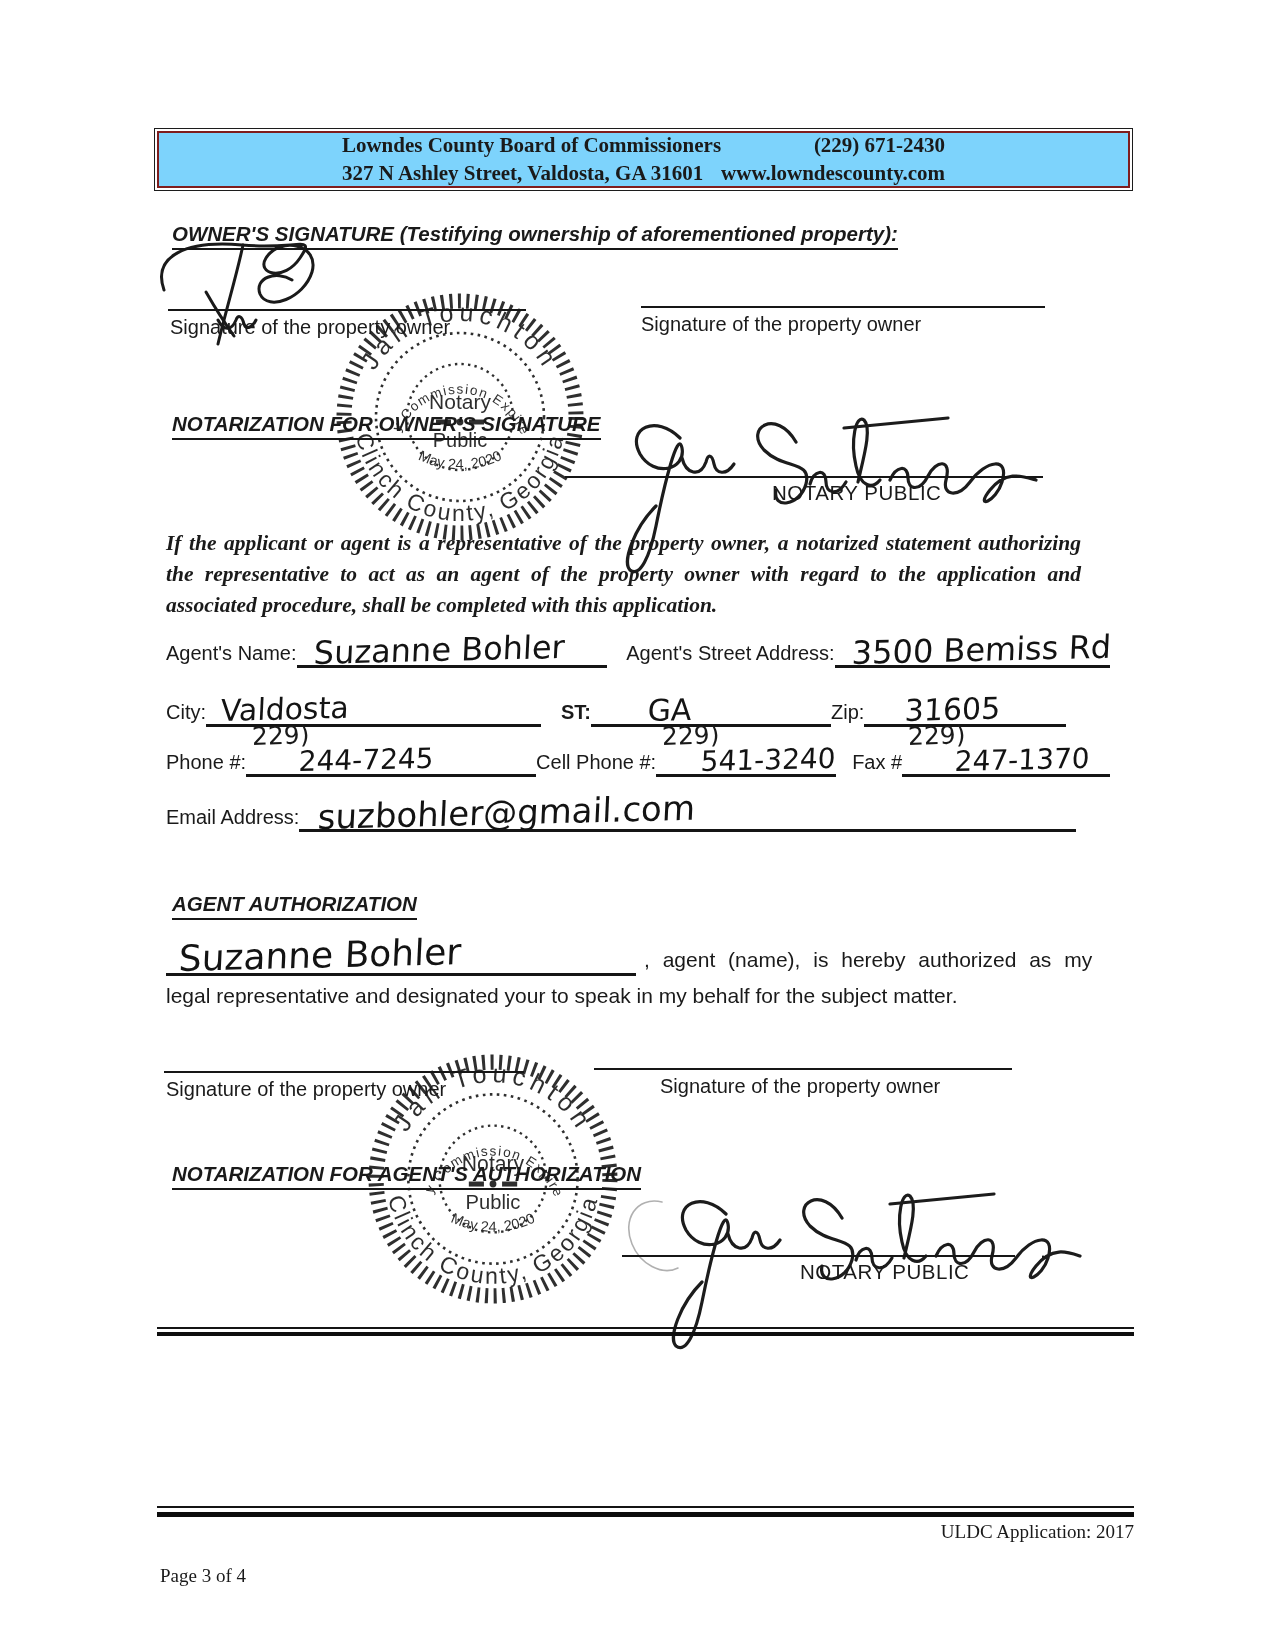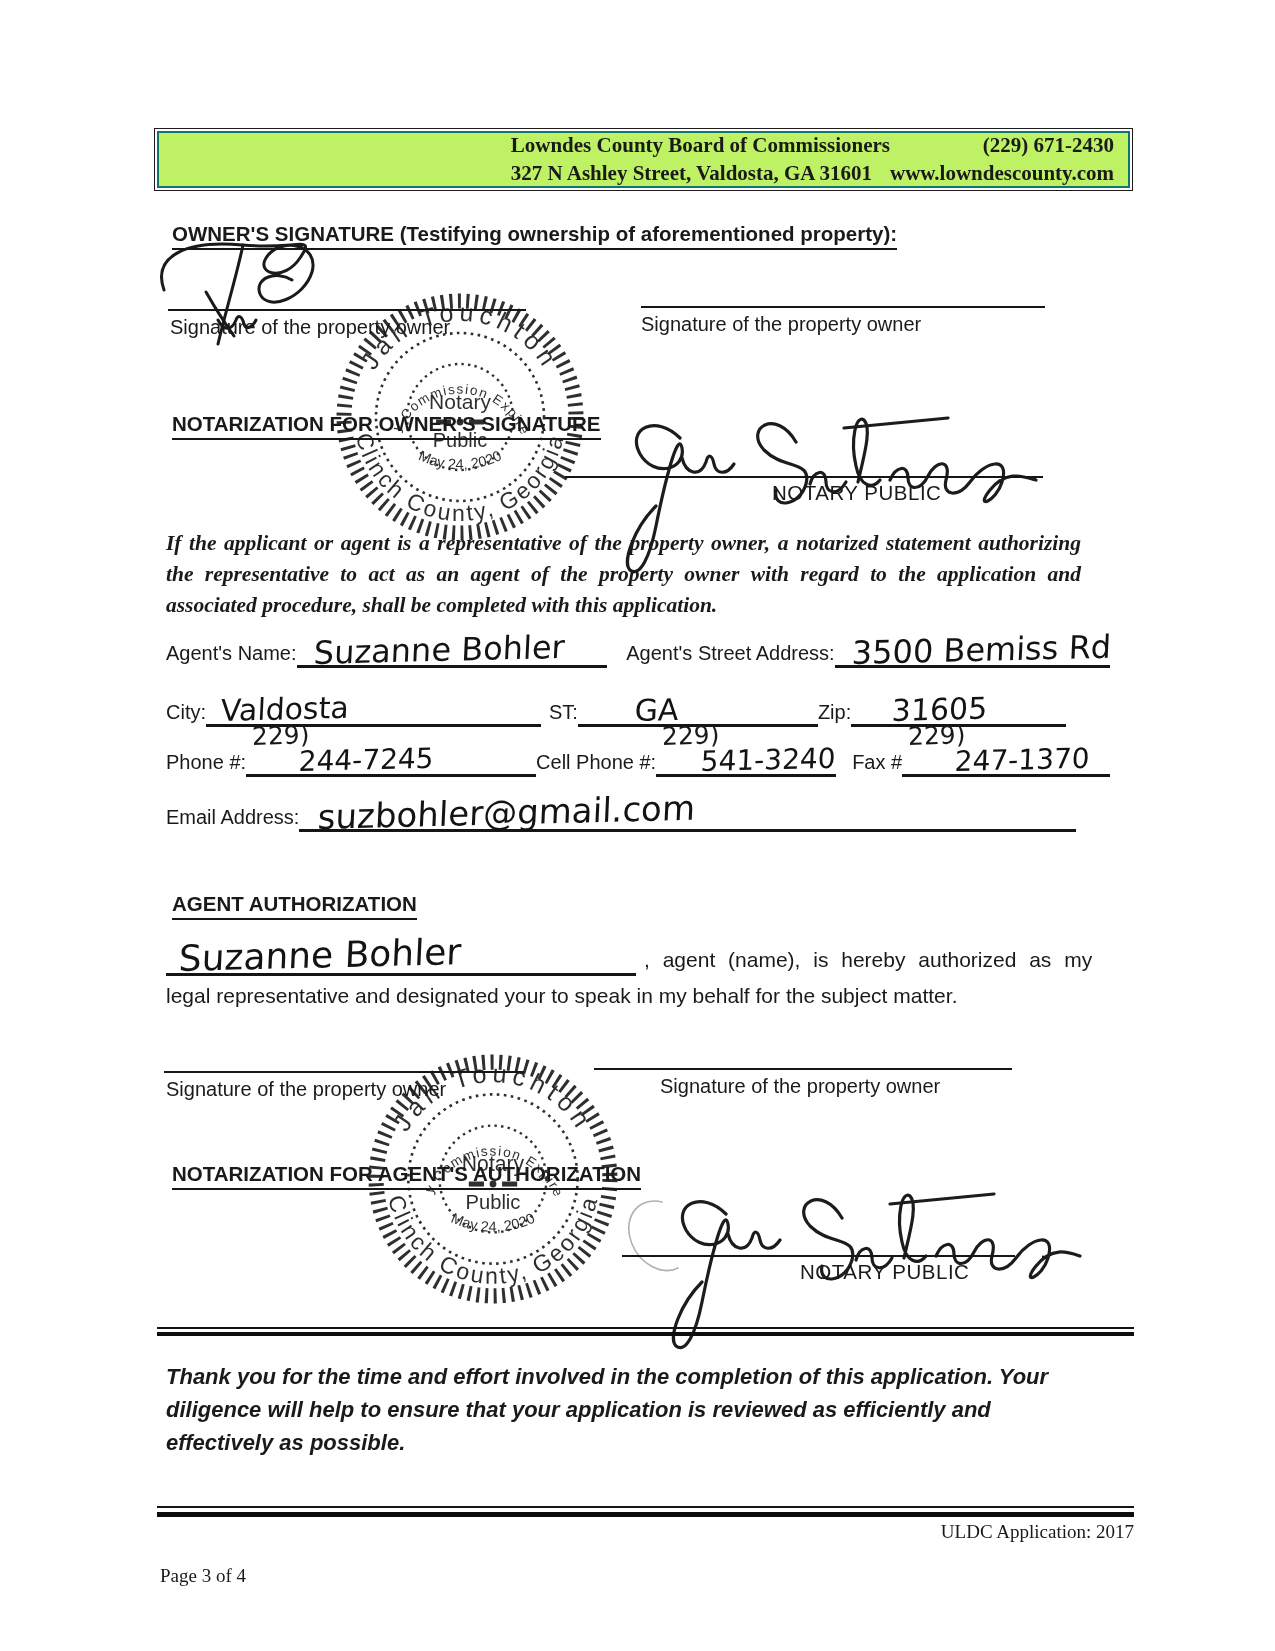--- a/index.html
+++ b/index.html
@@ -1,25 +1,25 @@
 <!DOCTYPE html>
 <html><head>
 <meta charset="utf-8">
 <style>
   html,body{margin:0;padding:0;background:#e8e8e8;}
   .page{position:relative;width:1275px;height:1651px;background:#ffffff;overflow:hidden;
         font-family:"Liberation Sans",sans-serif;color:#1a1a1a;}
   .abs{position:absolute;}
   
-  .hdr-box{left:157px;top:131px;width:973px;height:57px;border:2px solid #0f766e;outline:1px solid #1c1c1c;outline-offset:2px;
-           display:flex;justify-content:flex-end;align-items:center;padding:0 14px;box-sizing:border-box;background:#bef264;z-index:2;}
+  .hdr-box{left:157px;top:131px;width:973px;height:57px;border:2px solid #7f1d1d;outline:1px solid #1c1c1c;outline-offset:2px;
+           display:flex;justify-content:center;align-items:center;padding:0 14px;box-sizing:border-box;background:#7dd3fc;z-index:2;}
   .hdr-left,.hdr-right{font-family:"Liberation Serif",serif;font-weight:bold;font-size:21px;line-height:1.3;}
   .hdr-right{text-align:right;}
   
-  .h-ul{font-weight:bold;font-size:20.5px;z-index:3;}
+  .h-ul{font-weight:bold;font-size:20.5px;z-index:3;font-style:italic;}
   .h-ul span{border-bottom:2.5px solid #161616;padding-bottom:2px;display:inline-block;}
   
   .sigline{border-top:2px solid #161616;z-index:2;}
   .siglabel{font-size:20px;z-index:2;}
   
   .rep-note{font-family:"Liberation Serif",serif;font-style:italic;font-weight:bold;font-size:21.5px;
             line-height:1.45;text-align:justify;z-index:2;}
   .closing{font-style:italic;font-weight:bold;font-size:22px;line-height:1.5;z-index:2;}
   
   .frow{display:flex;align-items:flex-end;z-index:2;}
@@ -141,21 +141,21 @@
     <span class="blank" style="flex:1;">
       <span class="hw hw-32">3500 Bemiss Rd</span>
     </span>
   </div>
 
   <div class="abs frow" style="left:166px;top:681px;width:900px;height:46px;">
     <span class="flabel">City:</span>
     <span class="blank" style="width:335px;">
       <span class="hw hw-30">Valdosta</span>
     </span>
-    <span class="flabel" style="margin-left:8px;">ST:</span>
+    <span class="flabel" style="margin-left:20px;font-weight:bold;">ST:</span>
     <span class="blank" style="width:240px;">
       <span class="hw hw-30" style="margin-left:56px;">GA</span>
     </span>
     <span class="flabel" style="margin-left:0;">Zip:</span>
     <span class="blank" style="flex:1;">
       <span class="hw hw-30" style="margin-left:40px;">31605</span>
     </span>
   </div>
 
   <div class="abs frow" style="left:166px;top:731px;width:944px;height:46px;">
@@ -248,19 +248,18 @@
       <path d="M 272,32 L 376,22"></path>
       <path d="M 318,84 C 324,70 336,68 336,82 C 336,94 348,96 356,80 C 364,64 380,62 374,84 C 370,100 386,102 398,86 C 414,64 438,60 430,86 C 424,106 402,114 418,94 C 434,74 450,80 462,84"></path>
     </g>
   </svg>
   <div class="abs sigline" style="left:622px;top:1255px;width:393px;"></div>
   <div class="abs notary-label" style="left:800px;top:1260px;">NOTARY PUBLIC</div>
   <div class="abs dot" style="left:1040px;top:1238px;">.</div>
 
   <div class="abs dbl-rule" style="left:157px;top:1327px;width:977px;"></div>
 
-  <div class="abs closing" style="left:166px;top:1360px;width:908px;">Thank you for the time and effort involved in the completion of this application.  Your diligence will help to ensure that your application is reviewed as efficiently and effectively as possible.</div>
 
   <div class="abs foot-rule" style="left:157px;top:1506px;width:977px;"></div>
   <div class="abs foot-txt" style="left:160px;top:1565px;">Page 3 of 4</div>
   <div class="abs foot-txt" style="left:860px;top:1521px;width:274px;text-align:right;">ULDC Application: 2017</div>
 
 </div>
 
 </body></html>

